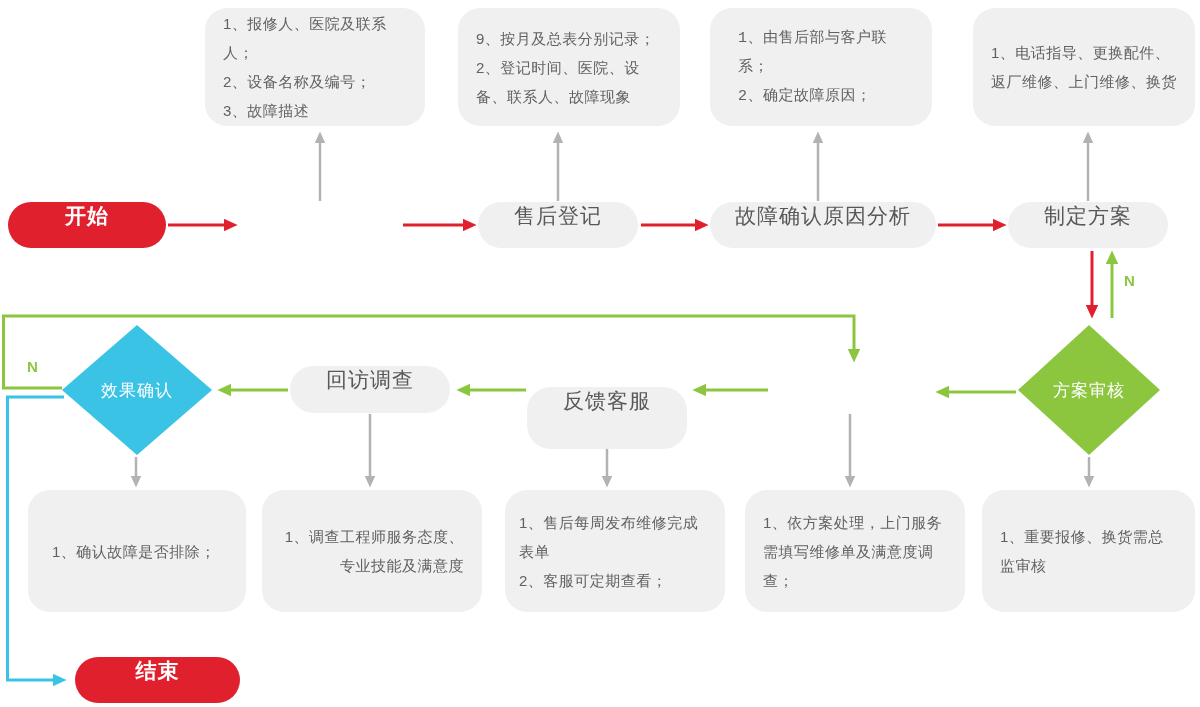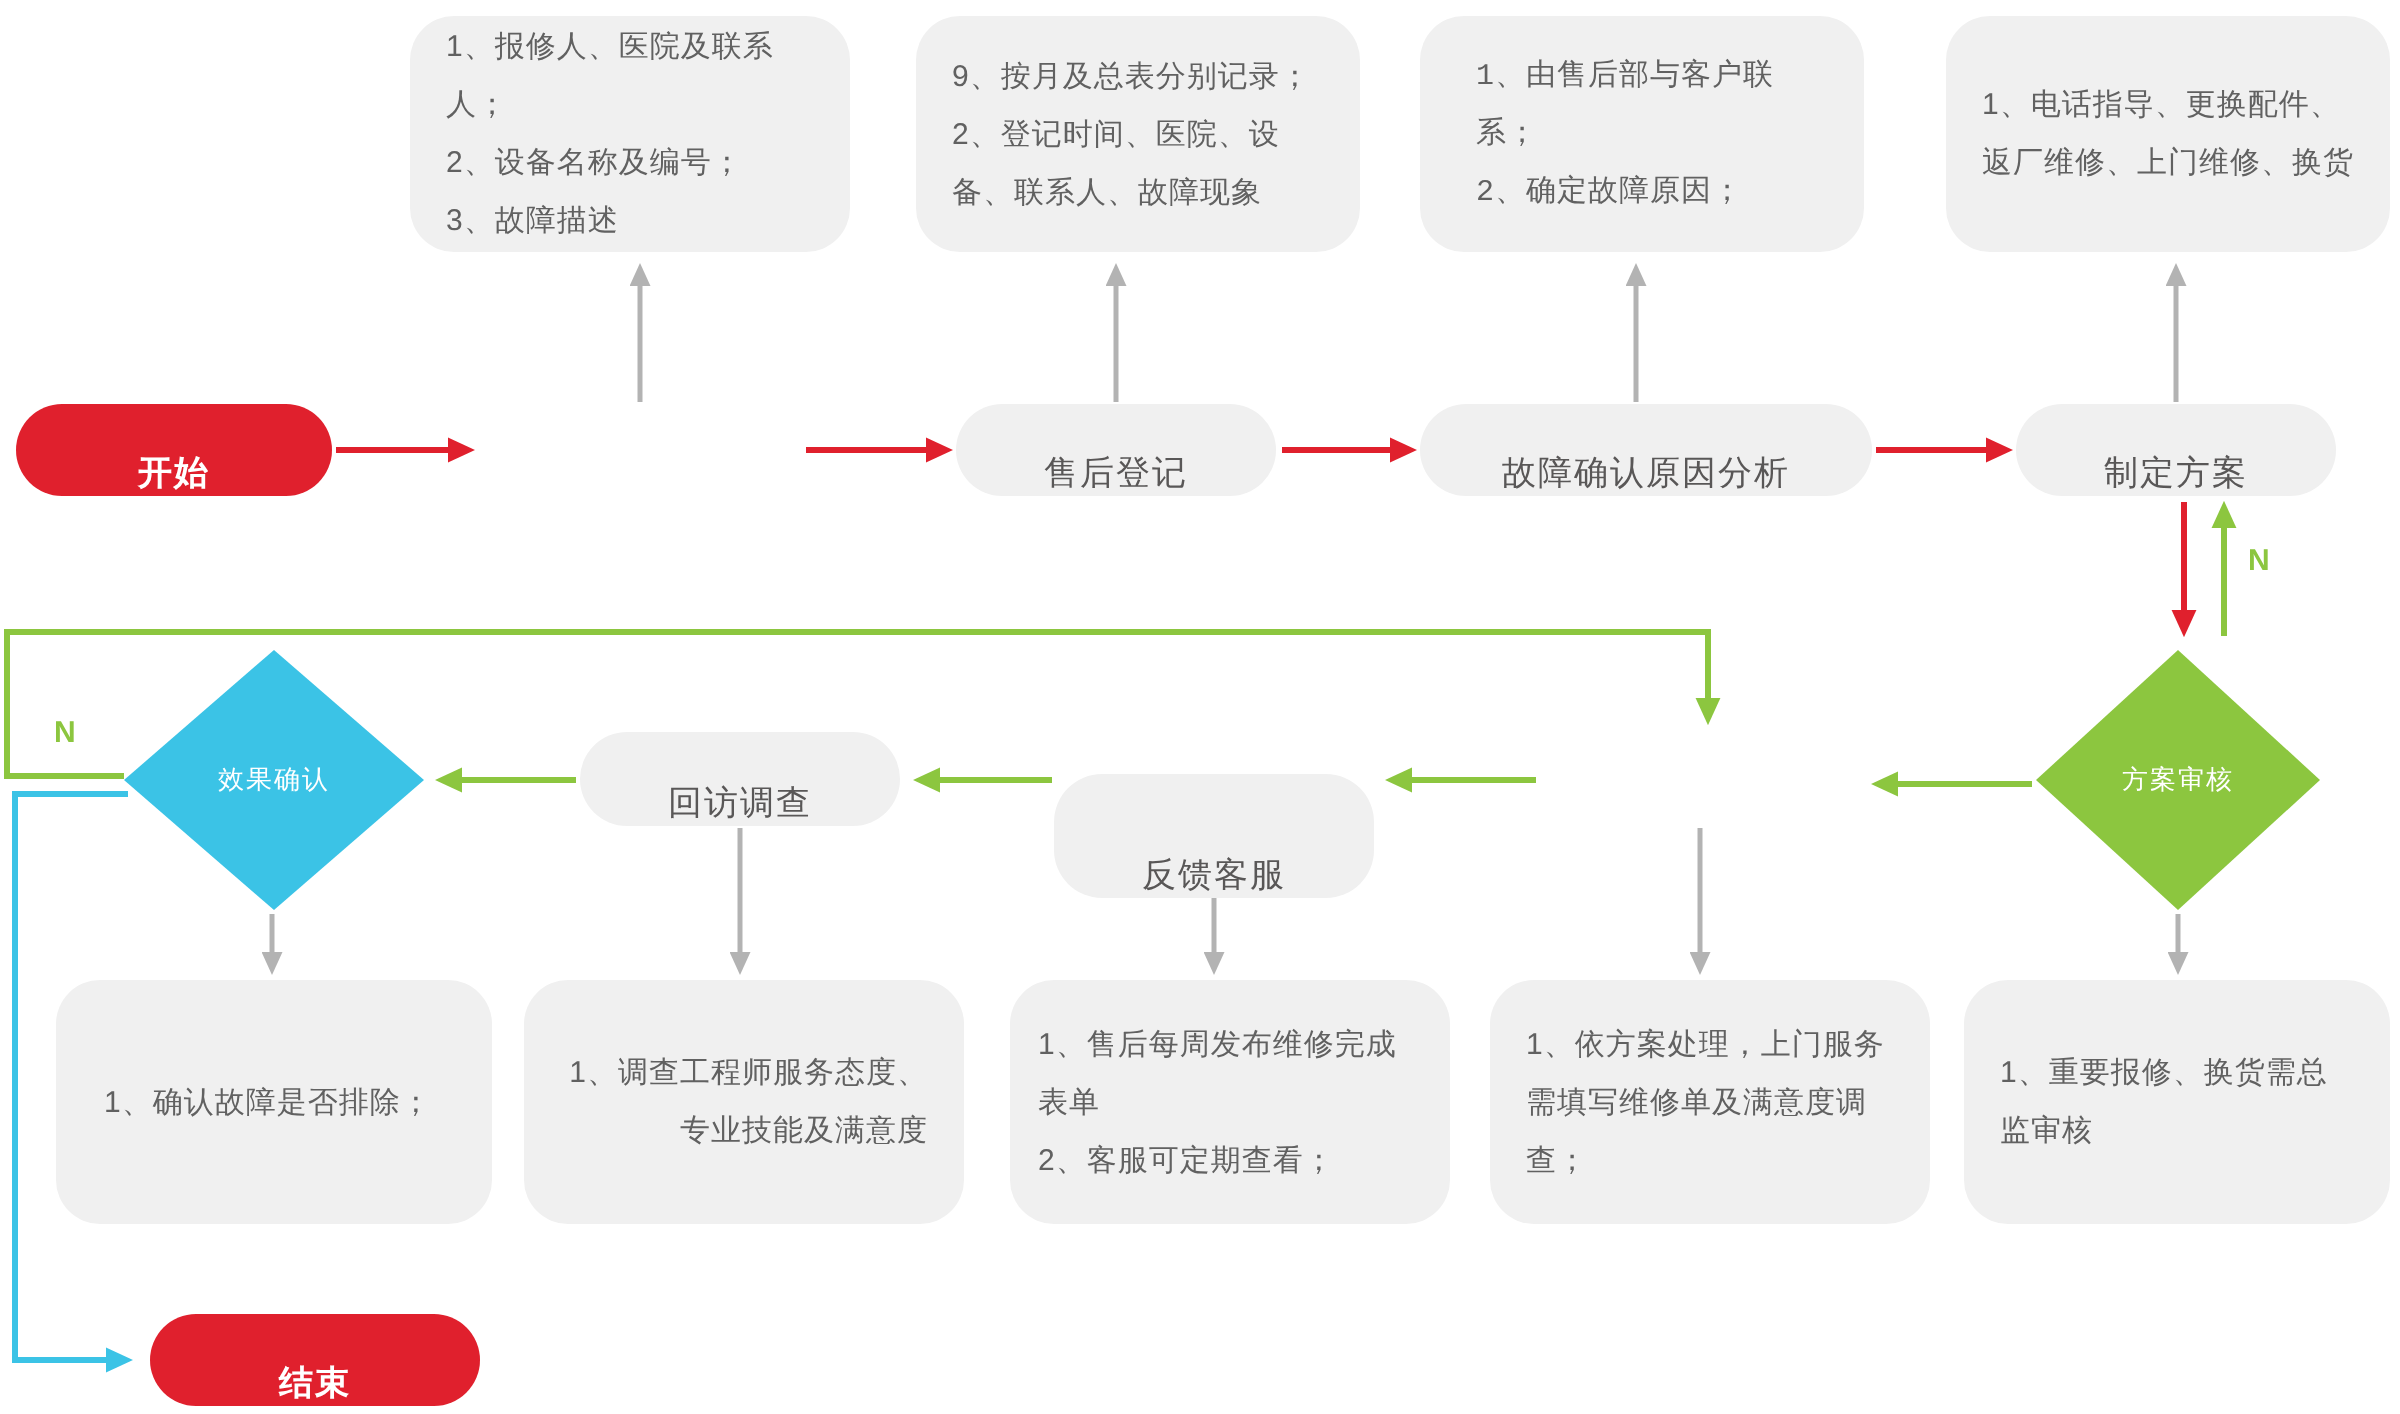--- a/index.html
+++ b/index.html
@@ -6,28 +6,28 @@
   body{font-family:"Liberation Sans","DejaVu Sans",sans-serif;}
   #canvas{position:relative;width:1200px;height:707px;background:#fff;overflow:hidden;}
   .note{
     position:absolute;background:var(--node-bg);border-radius:22px;
     display:flex;flex-direction:column;justify-content:center;
     padding:0 18px;box-sizing:border-box;color:var(--note-text);
     font-size:15px;line-height:29px;letter-spacing:0.5px;
   }
   .pill{
     position:absolute;background:var(--node-bg);border-radius:24px;
-    display:flex;align-items:flex-end;justify-content:center;
-    color:var(--node-text);font-size:17px;letter-spacing:1px;
+    display:flex;align-items:flex-start;justify-content:center;
+    color:var(--node-text);font-size:21px;letter-spacing:1px;
   }
   .pill.terminal{background:var(--red);color:#fff;font-weight:bold;}
   .diamond{
     position:absolute;display:flex;align-items:center;justify-content:center;
     clip-path:polygon(50% 0,100% 50%,50% 100%,0 50%);
-    color:#fff;font-size:13px;letter-spacing:1px;
+    color:#fff;font-size:17px;letter-spacing:1px;
   }
   .diamond.green{background:var(--green);}
   .diamond.cyan{background:var(--cyan);}
   .nlabel{position:absolute;color:var(--green);font-size:15px;font-weight:bold;}
   #wires{position:absolute;left:0;top:0;pointer-events:none;}
   .st-red{stroke:var(--red);stroke-width:3;fill:none;}
   .st-green{stroke:var(--green);stroke-width:3;fill:none;}
   .st-cyan{stroke:var(--cyan);stroke-width:3;fill:none;}
   .st-gray{stroke:var(--gray-arrow);stroke-width:2.5;fill:none;}
   .m-red{fill:var(--red);}

